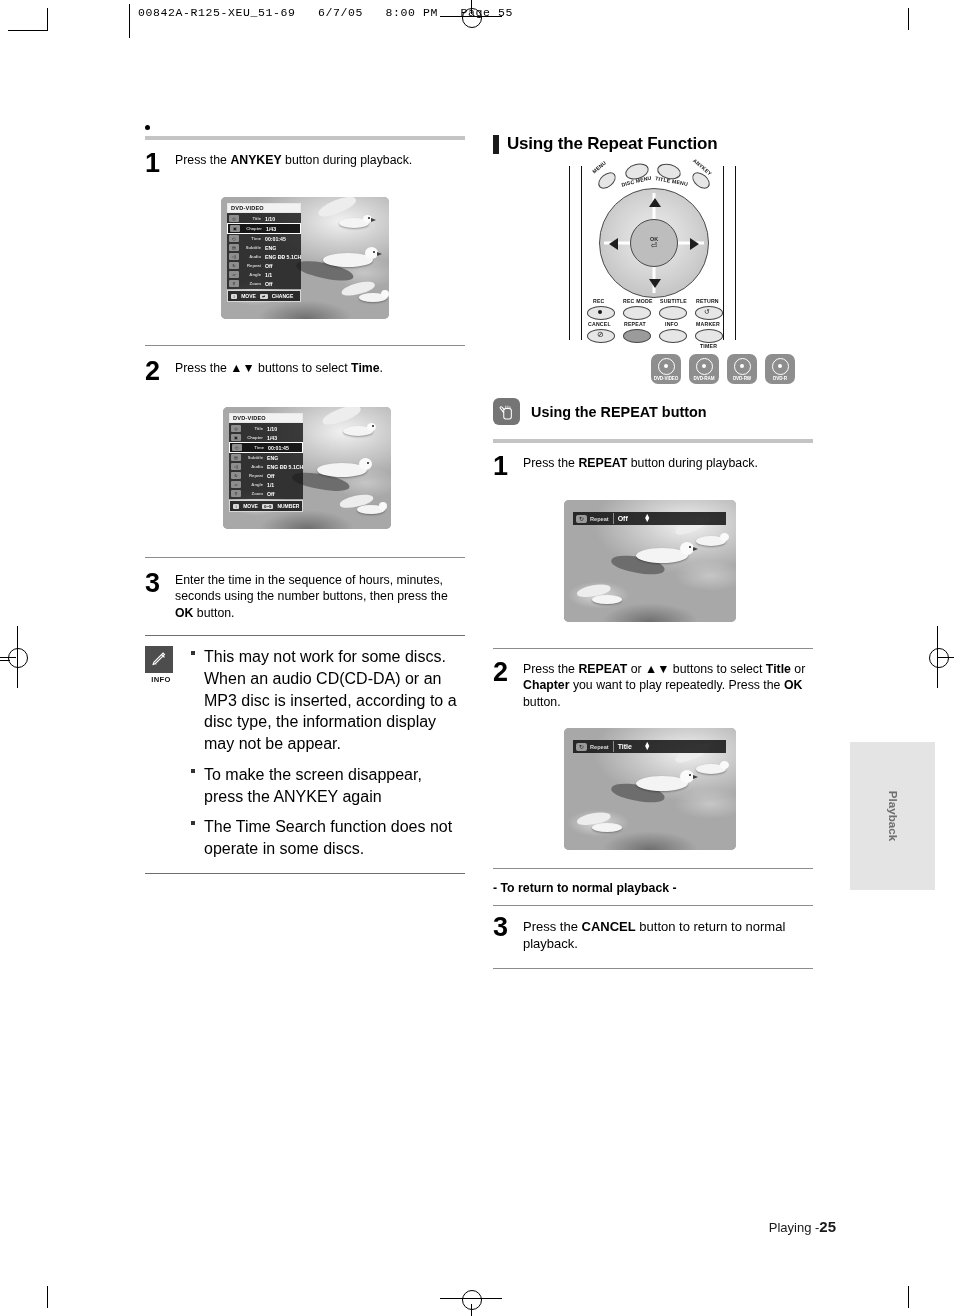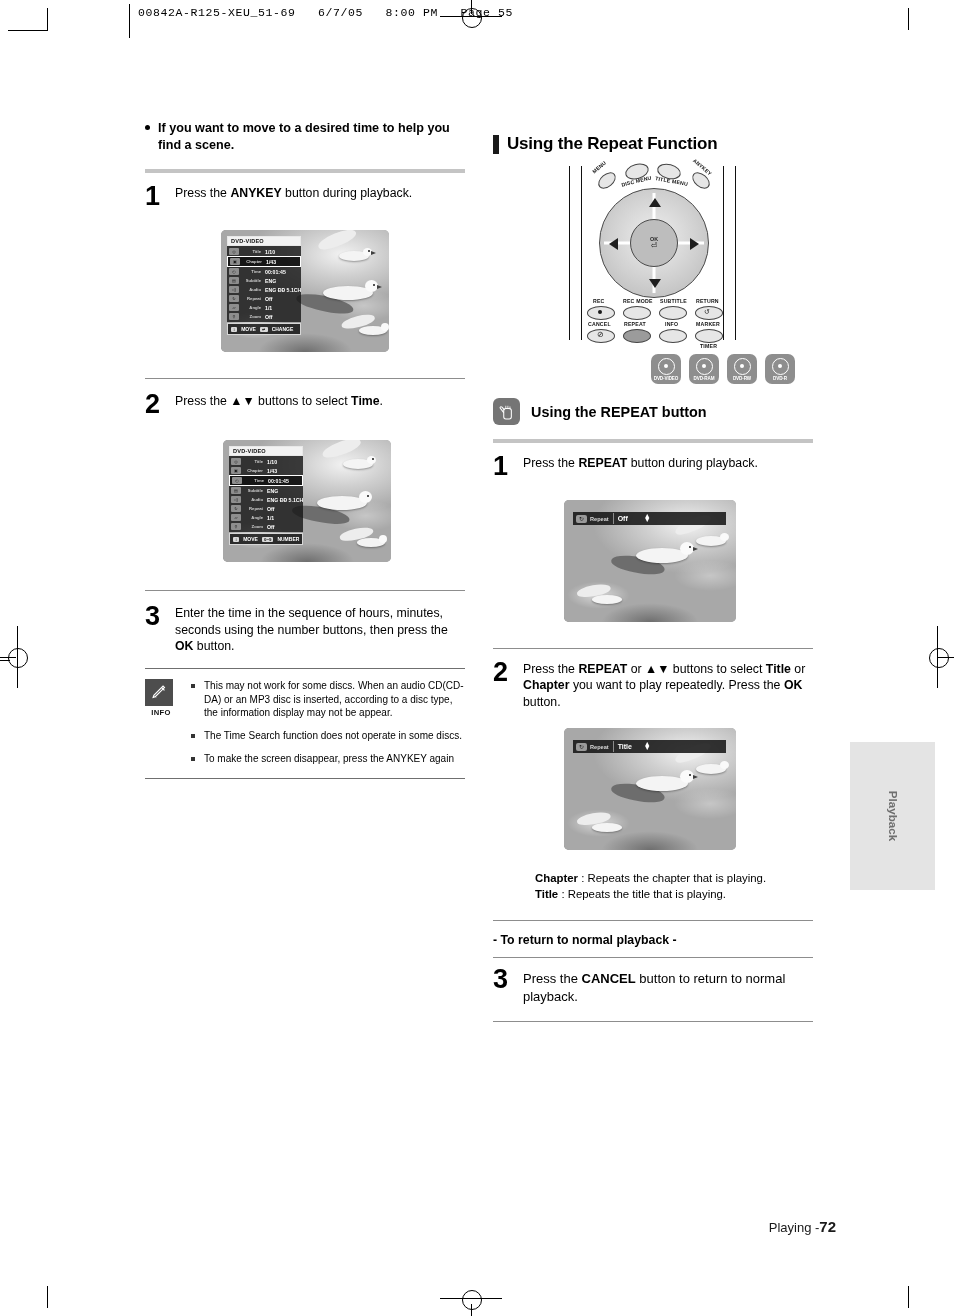--- a/index.html
+++ b/index.html
@@ -127,21 +127,21 @@
   .note-row{display:flex;gap:14px;padding-top:10px;}
   .note-badge{width:32px;flex:0 0 32px;text-align:center;}
   .note-icon{
     width:28px;height:27px;background:#4d4d4d;display:flex;align-items:center;justify-content:center;
   }
   .note-icon svg{display:block;}
   .note-lab{font-size:7.6px;font-weight:bold;letter-spacing:.3px;margin-top:2px;color:#111;}
   .note-items{flex:1;}
   .note-item{display:flex;margin-bottom:9px;}
   .note-sq{width:4px;height:4px;background:#333;flex:0 0 4px;margin:5px 9px 0 0;}
-  .note-tx{font-size:10px;line-height:1.36;}
+  .note-tx{font-size:16px;line-height:1.36;}
 
   
   .sec-title{display:flex;align-items:center;gap:8px;}
   .sec-title .bar{width:6px;height:19px;background:#1a1a1a;}
   .sec-title .tx{font-size:17px;font-weight:bold;letter-spacing:-.2px;}
 
   
   .remote{position:relative;width:172px;height:178px;margin:8px auto 0 auto;}
   .remote .edge{position:absolute;width:1px;background:#111;}
   .rbtn{position:absolute;border:1.2px solid #444;background:#e6e6e6;border-radius:50%;}
@@ -241,21 +241,20 @@
   <div class="reg-cross-v" style="left:937px;top:626px;height:62px;"></div>
 
   <div class="crop-line" style="left:0px;top:660px;width:10px;height:1px;"></div>
 
   <div class="hdr">00842A-R125-XEU_51-69   6/7/05   8:00 PM   Page 55</div>
 
   <div class="col-left">
 
     <div class="bullet-head">
       <span class="dot"></span>
-      <span>If you want to move to a desired time to help you find a scene.</span>
     </div>
 
     <div class="rule-thick"></div>
 
     <div class="step">
       <div class="num">1</div>
       <div class="body">Press the <b>ANYKEY</b> button during playback.</div>
     </div>
 
     <div class="shot" style="width:168px;height:122px;margin:20px 0 0 76px;">
@@ -435,25 +434,25 @@
           </div>
           <div class="note-lab">INFO</div>
         </div>
         <div class="note-items">
           <div class="note-item">
             <span class="note-sq"></span>
             <span class="note-tx">This may not work for some discs. When an audio CD(CD-DA) or an MP3 disc is inserted, according to a disc type, the information display may not be appear.</span>
           </div>
           <div class="note-item">
             <span class="note-sq"></span>
-            <span class="note-tx">The Time Search function does not operate in some discs.</span>
+            <span class="note-tx">To make the screen disappear, press the ANYKEY again</span>
           </div>
           <div class="note-item">
             <span class="note-sq"></span>
-            <span class="note-tx">To make the screen disappear, press the ANYKEY again</span>
+            <span class="note-tx">The Time Search function does not operate in some discs.</span>
           </div>
         </div>
       </div>
       <div class="rule-thin2" style="margin-top:4px;"></div>
     </div>
   </div>
 
   <div class="col-right">
 
     <div class="sec-title">
@@ -625,28 +624,20 @@
 
       <div class="repeat-bar">
         <span class="rb-ic" style="font-size:6px;color:#1c1c1c;">↻</span>
         <span class="rb-lab">Repeat</span>
         <span class="rb-sep"></span>
         <span class="rb-val">Title</span>
         <span class="rb-arrows">▲<span style="display:block;margin-top:-1px;">▼</span></span>
       </div>
     </div>
 
-    <div style="margin:20px 0 0 42px;">
-      <div class="desc-line">
-        <b>Chapter</b><span> : Repeats the chapter that is playing.</span>
-      </div>
-      <div class="desc-line">
-        <b>Title</b><span> : Repeats the title that is playing.</span>
-      </div>
-    </div>
 
     <div class="rule-thin" style="margin-top:18px;"></div>
 
     <div class="ret-head">- To return to normal playback -</div>
 
     <div class="rule-thin" style="margin-top:10px;"></div>
 
     <div class="step" style="margin-top:8px;">
       <div class="num">3</div>
       <div class="body">
@@ -655,16 +646,16 @@
     </div>
 
     <div class="rule-thin" style="margin-top:16px;"></div>
   </div>
 
   <div class="sidetab">
     <span>Playback</span>
   </div>
 
   <div class="footer">
-    <span>Playing -</span><b>72</b>
+    <span>Playing -</span><b>25</b>
   </div>
 
 </div>
 
 </body></html>

